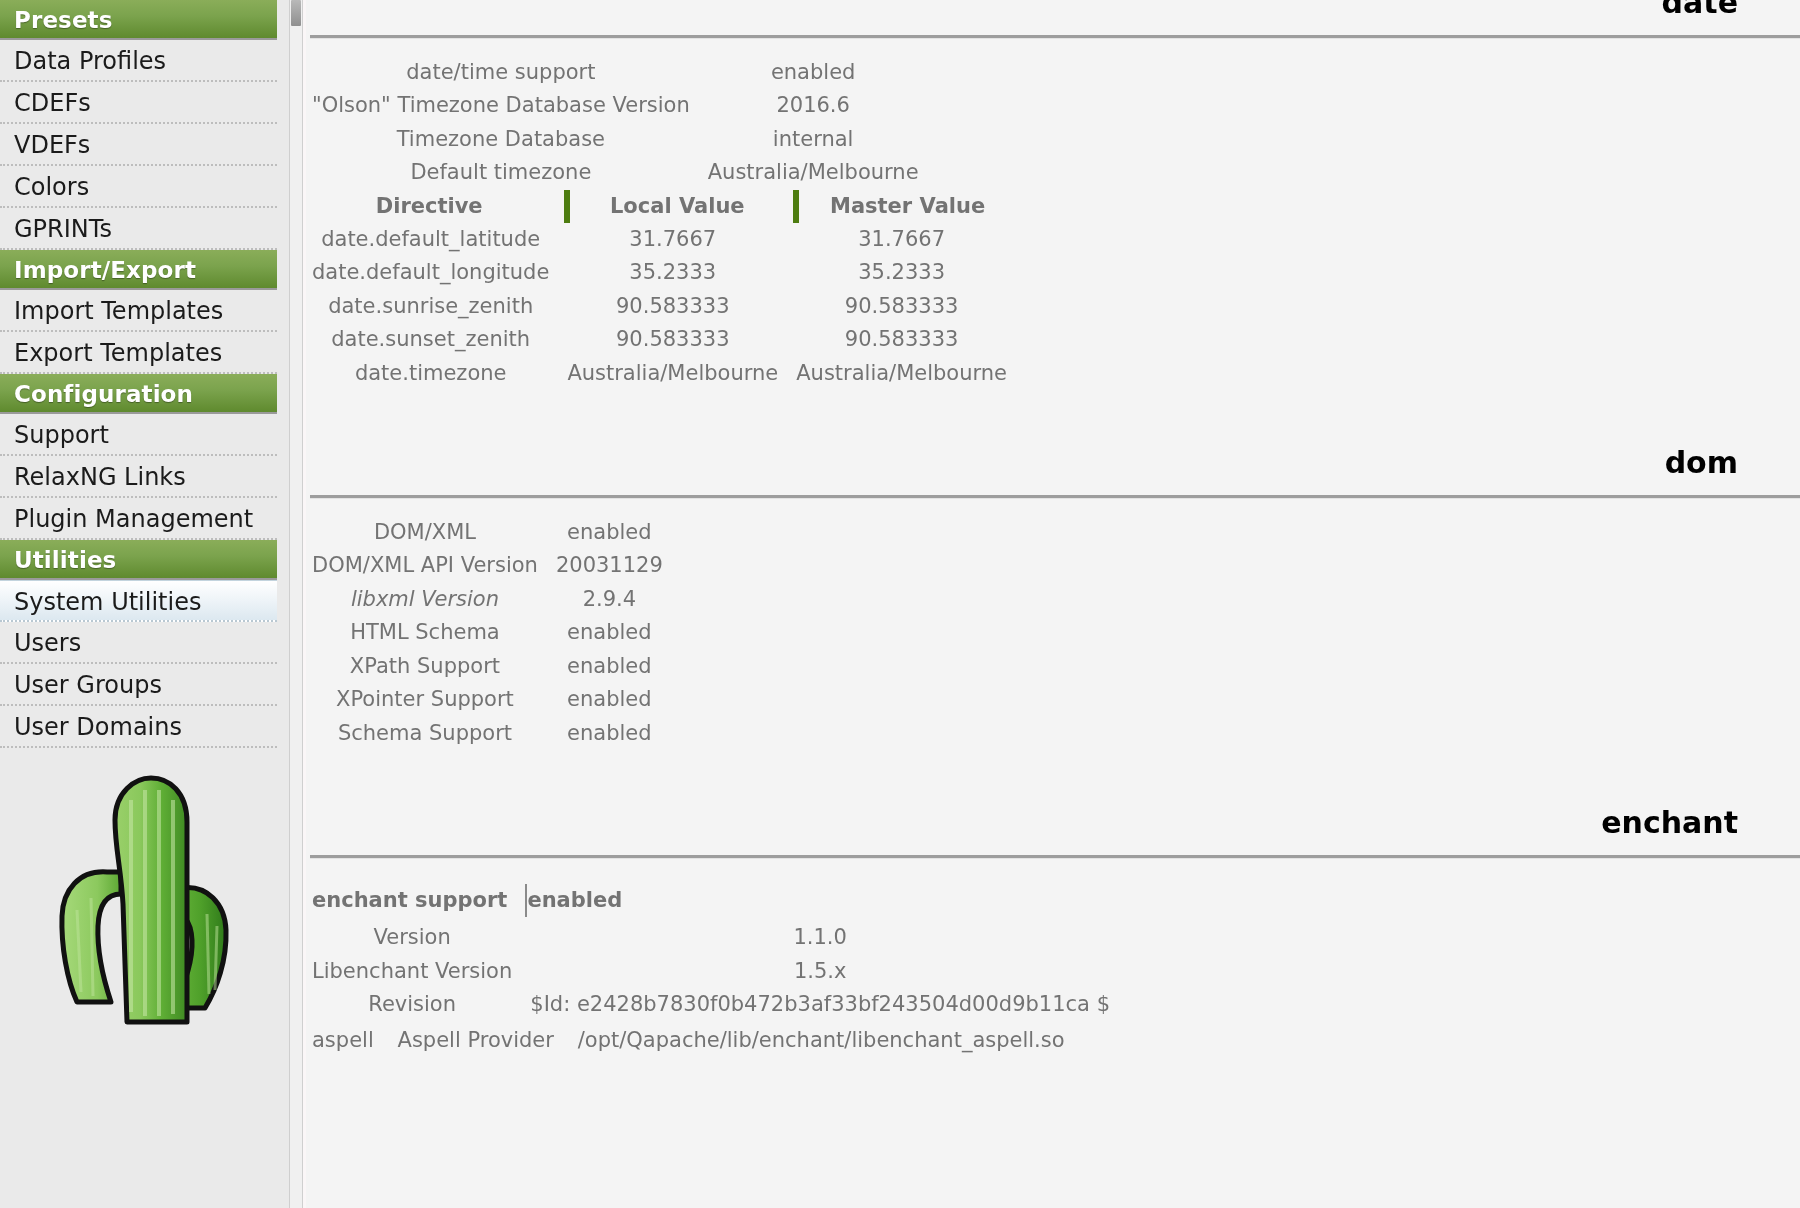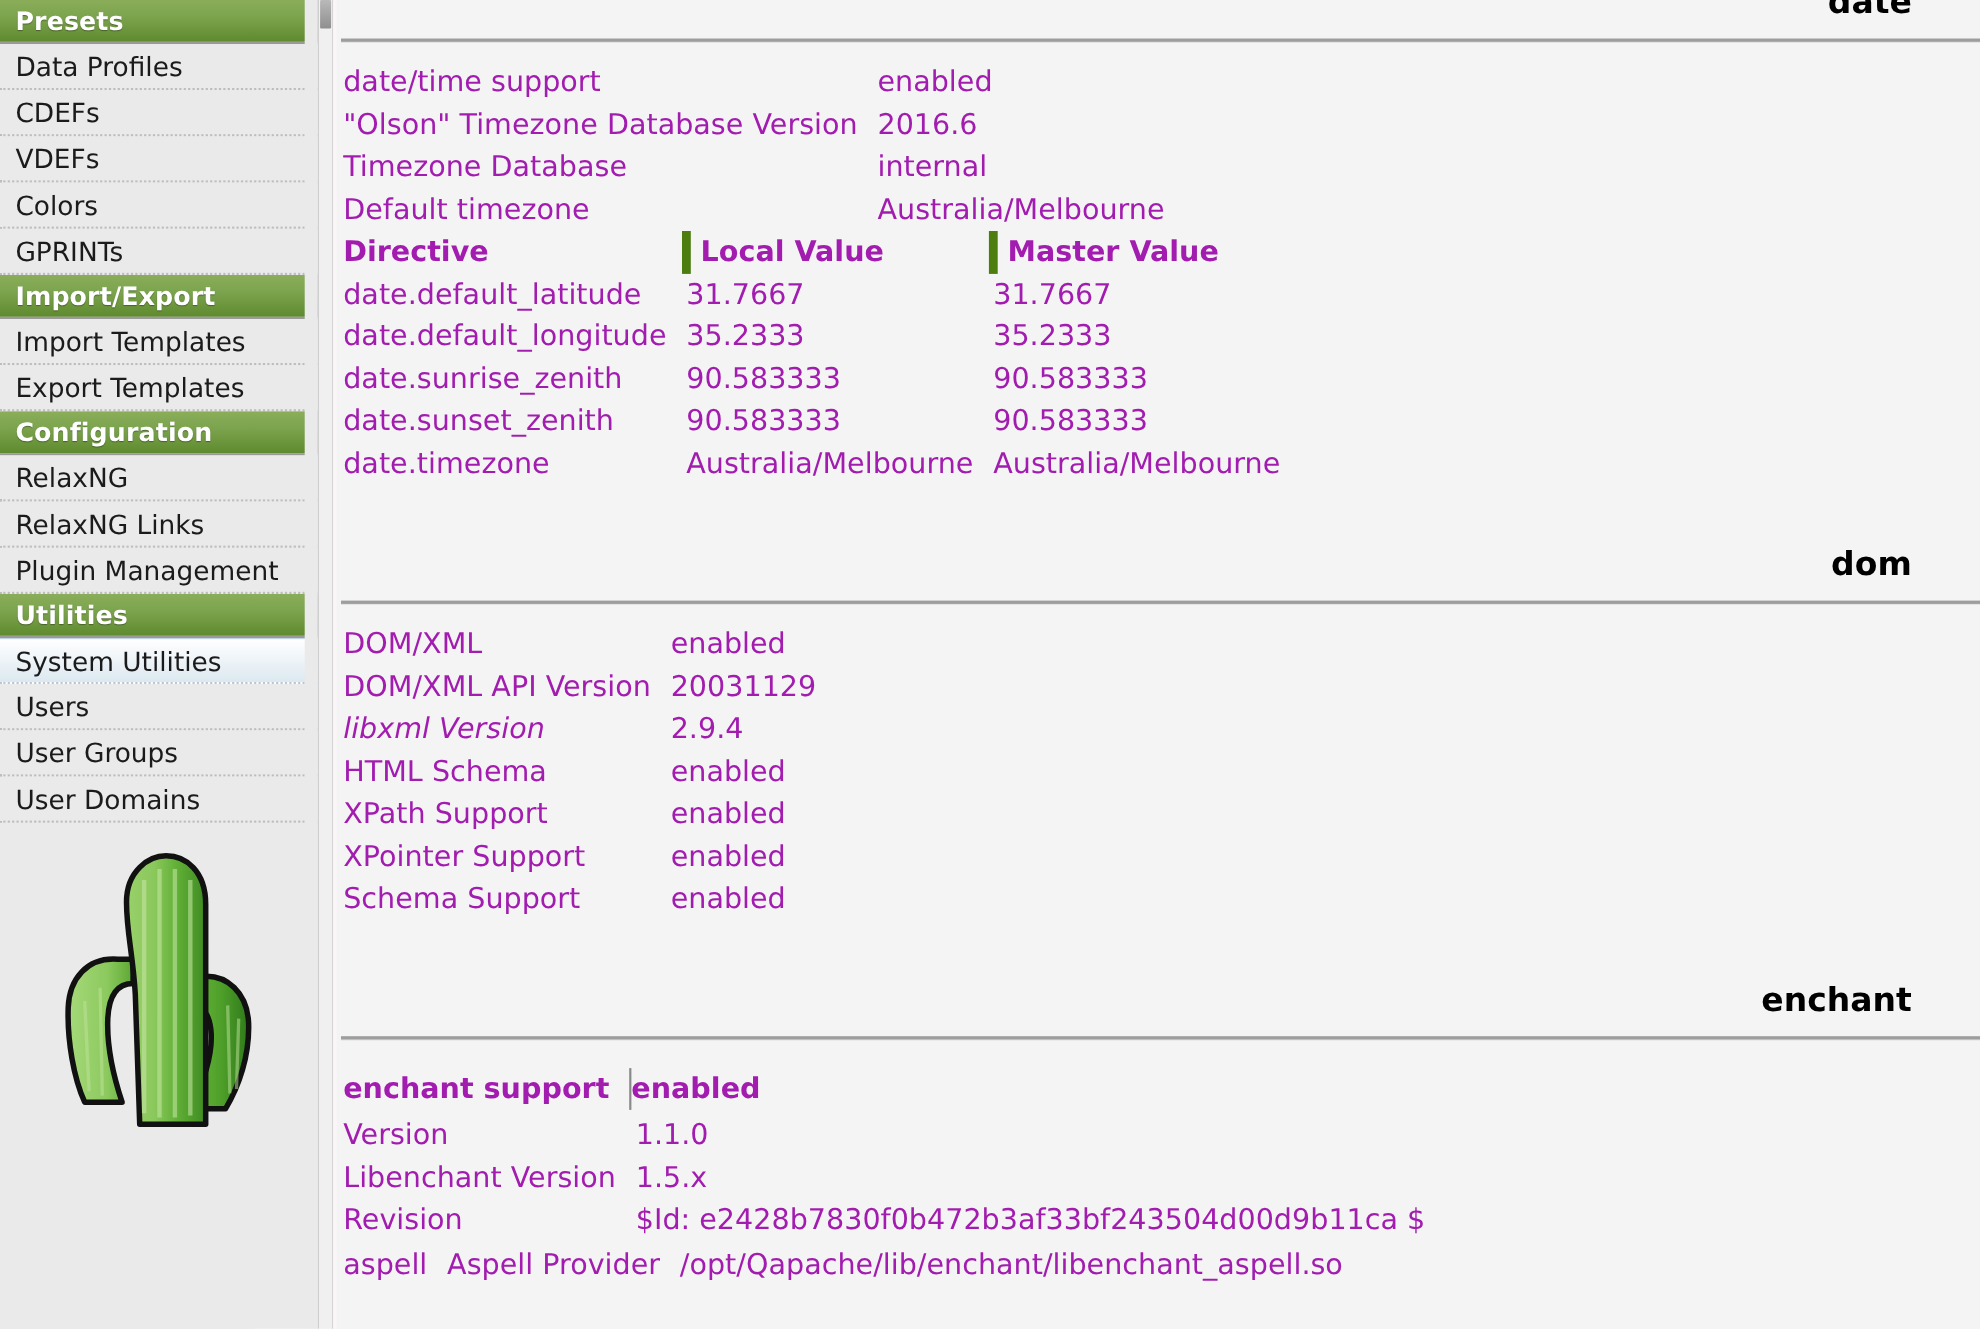--- a/index.html
+++ b/index.html
@@ -128,35 +128,35 @@
     margin-left: 4px;
     box-shadow: 0 1px 0 #e3e3e3;
   }
 
   table.phpinfo {
     border-collapse: collapse;
     margin-left: 6px;
     margin-top: 18px;
   }
   table.phpinfo td, table.phpinfo th {
-    font-size: 26px;
-    color: #a21caf;
+    font-size: 21px;
+    color: #737373;
     padding: 6px 18px 6px 0;
-    text-align: left;
+    text-align: center;
     vertical-align: top;
     font-weight: normal;
     line-height: 1.02;
     white-space: nowrap;
   }
   table.phpinfo th { font-weight: bold; }
   td.k, th.k { padding-left: 2px; }
 
   
   tr.hdr th { font-weight: bold; }
-  tr.hdr th.sep { border-left: 8px solid #4d7c0f; padding-left: 9px; }
+  tr.hdr th.sep { border-left: 6px solid #4d7c0f; padding-left: 9px; }
 
   td.sepline { border-left: 2px solid #8a8a8a; padding-left: 9px; }
   .gap-lg { height: 58px; }
 </style>
 </head>
 <body>
 
 <div id="app">
 
   <div id="sidebar">
@@ -164,21 +164,21 @@
         <li class="nav-header first">Presets</li>
         <li class="nav-item">Data Profiles</li>
         <li class="nav-item">CDEFs</li>
         <li class="nav-item">VDEFs</li>
         <li class="nav-item">Colors</li>
         <li class="nav-item">GPRINTs</li>
         <li class="nav-header">Import/Export</li>
         <li class="nav-item">Import Templates</li>
         <li class="nav-item">Export Templates</li>
         <li class="nav-header">Configuration</li>
-        <li class="nav-item">RelaxNG</li>
+        <li class="nav-item">Support</li>
         <li class="nav-item">RelaxNG Links</li>
         <li class="nav-item">Plugin Management</li>
         <li class="nav-header">Utilities</li>
         <li class="nav-item selected">System Utilities</li>
         <li class="nav-item">Users</li>
         <li class="nav-item">User Groups</li>
         <li class="nav-item">User Domains</li>
       </ul>
 
     <div id="logo-area">

